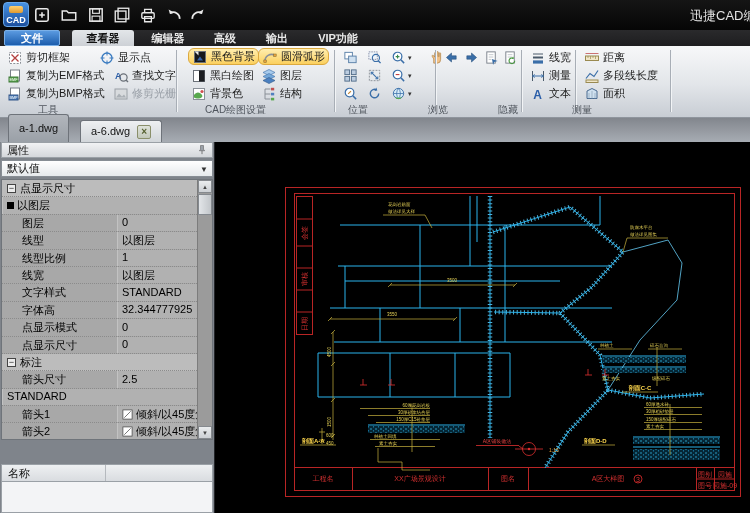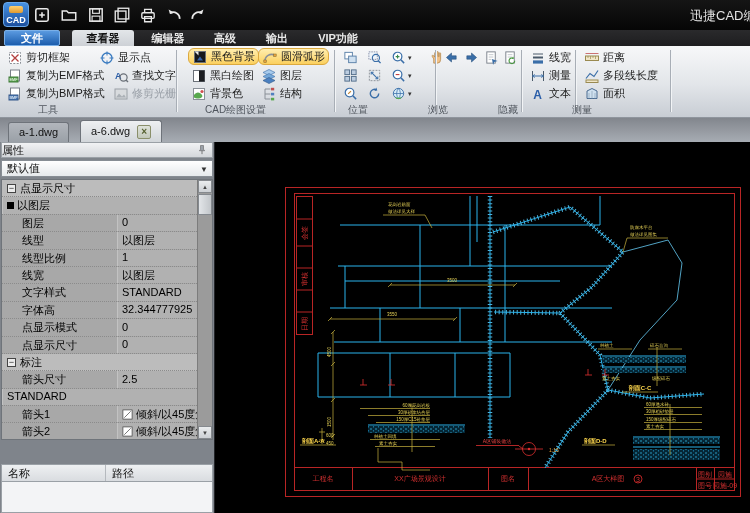--- a/index.html
+++ b/index.html
@@ -23,26 +23,26 @@
 .rbtn.hl{background:linear-gradient(#ffeeb0,#fbd05e);border:1px solid #dca93e;border-radius:6px}
 .rbtn.dis{color:#9aa0a8}
 .ic{width:16px;height:16px;flex:0 0 16px}
 .pbtn{position:absolute;width:20px;height:18px;cursor:pointer}
 .pbtn svg{width:15px;height:15px;display:block;margin:1px auto}
 .car{position:absolute;font-size:7px;color:#333;cursor:pointer}
 .glabel{position:absolute;top:57px;width:100px;font-size:10px;color:#4e545c;}
 .vsep{position:absolute;top:4px;height:62px;width:1px;background:#a8aeb6;box-shadow:1px 0 0 #f2f4f6}
 
 .doctabs{position:absolute;left:0;top:118px;width:750px;height:24px;background:linear-gradient(#82868d,#a7acb3)}
-.dtab{position:absolute;bottom:0;height:20px;font-size:11px;padding:0 10px;line-height:19px;background:linear-gradient(#b2b6bc,#9aa0a7);color:#111;border:1px solid #6e737a;border-bottom:none;border-radius:3px 3px 0 0;cursor:pointer;display:flex;align-items:center}
+.dtab{position:absolute;bottom:0;height:28px;font-size:11px;padding:0 10px;line-height:19px;background:linear-gradient(#b2b6bc,#9aa0a7);color:#111;border:1px solid #6e737a;border-bottom:none;border-radius:3px 3px 0 0;cursor:pointer;display:flex;align-items:center}
 .dtab.active{background:linear-gradient(#eef0f2,#d2d6da);height:22px;line-height:21px}
 .tclose{display:inline-block;width:14px;height:14px;margin-left:7px;background:linear-gradient(#dfe3da,#c2c8ba);border:1px solid #8a8f6a;border-radius:2px;line-height:12px;text-align:center;font-size:10px;font-weight:bold;color:#55602f;cursor:pointer}
 
 .sidebar{position:absolute;left:0;top:142px;width:215px;height:371px;background:#7f848b;border-right:1px solid #24262a}
-.phead{position:absolute;left:1px;width:212px;height:16px;background:linear-gradient(#f1f2f4,#d4d7db);border:1px solid #9aa0a6;font-size:11px;line-height:14px;color:#111}
+.phead{position:absolute;left:1px;width:212px;height:16px;background:linear-gradient(#f1f2f4,#d4d7db);border:1px solid #9aa0a6;font-size:11px;line-height:14px;padding-left:5px;color:#111}
 .pin{position:absolute;right:4px;top:1px;width:12px;height:12px;cursor:pointer}
 .combo{position:absolute;left:1px;top:18px;width:212px;height:17px;background:linear-gradient(#ffffff,#e6e9ec);border:1px solid #878d94;font-size:11px;line-height:15px;padding-left:5px;color:#111;cursor:pointer}
 .caret{position:absolute;right:4px;top:1px;font-size:8px;color:#333}
 .grid{position:absolute;left:1px;top:37px;width:212px;height:261px;background:#a8a8a8;border:1px solid #6f747a;overflow:hidden}
 .pr{height:17.4px;font-size:11px;display:flex;border-bottom:1px dotted #8b8b8b;width:195px}
 .pr .k{width:115px;padding-left:20px;color:#000;line-height:17px;overflow:hidden;white-space:nowrap}
 .pr .v{flex:1;border-left:1px solid #c2c2c2;padding-left:4px;line-height:17px;background:#b1b1b1;overflow:hidden;white-space:nowrap;color:#000;display:flex;align-items:center;gap:3px}
 .pg{height:17.4px;width:195px;font-size:11px;background:#bcbcbc;border-bottom:1px dotted #8b8b8b;display:flex;align-items:center;color:#000}
 .box{display:inline-block;width:9px;height:9px;border:1px solid #444;background:#ececec;font-size:9px;line-height:7px;text-align:center;margin:0 4px 0 5px;color:#222}
 .sw{display:inline-block;width:7px;height:7px;background:#000}
@@ -601,21 +601,20 @@
         </div>
       <div class="vscroll">
         <div class="sbtn" style="top:0">▲</div>
         <div class="sthumb"></div>
         <div class="sbtn" style="bottom:0">▼</div>
       </div>
     </div>
 
     <div class="cols">
       <span class="c1">名称</span>
-      <span class="c2">路径</span>
     </div>
     <div class="flist" style="height:31px"></div>
   </div>
 
   <div class="canvas">
     <svg width="535" height="371" viewBox="215 142 535 371">
       <defs>
         <pattern id="spk" width="5" height="4" patternUnits="userSpaceOnUse">
           <rect width="5" height="4" fill="#052635"></rect>
           <circle cx="1" cy="1" r="0.7" fill="#39c5f2"></circle>

